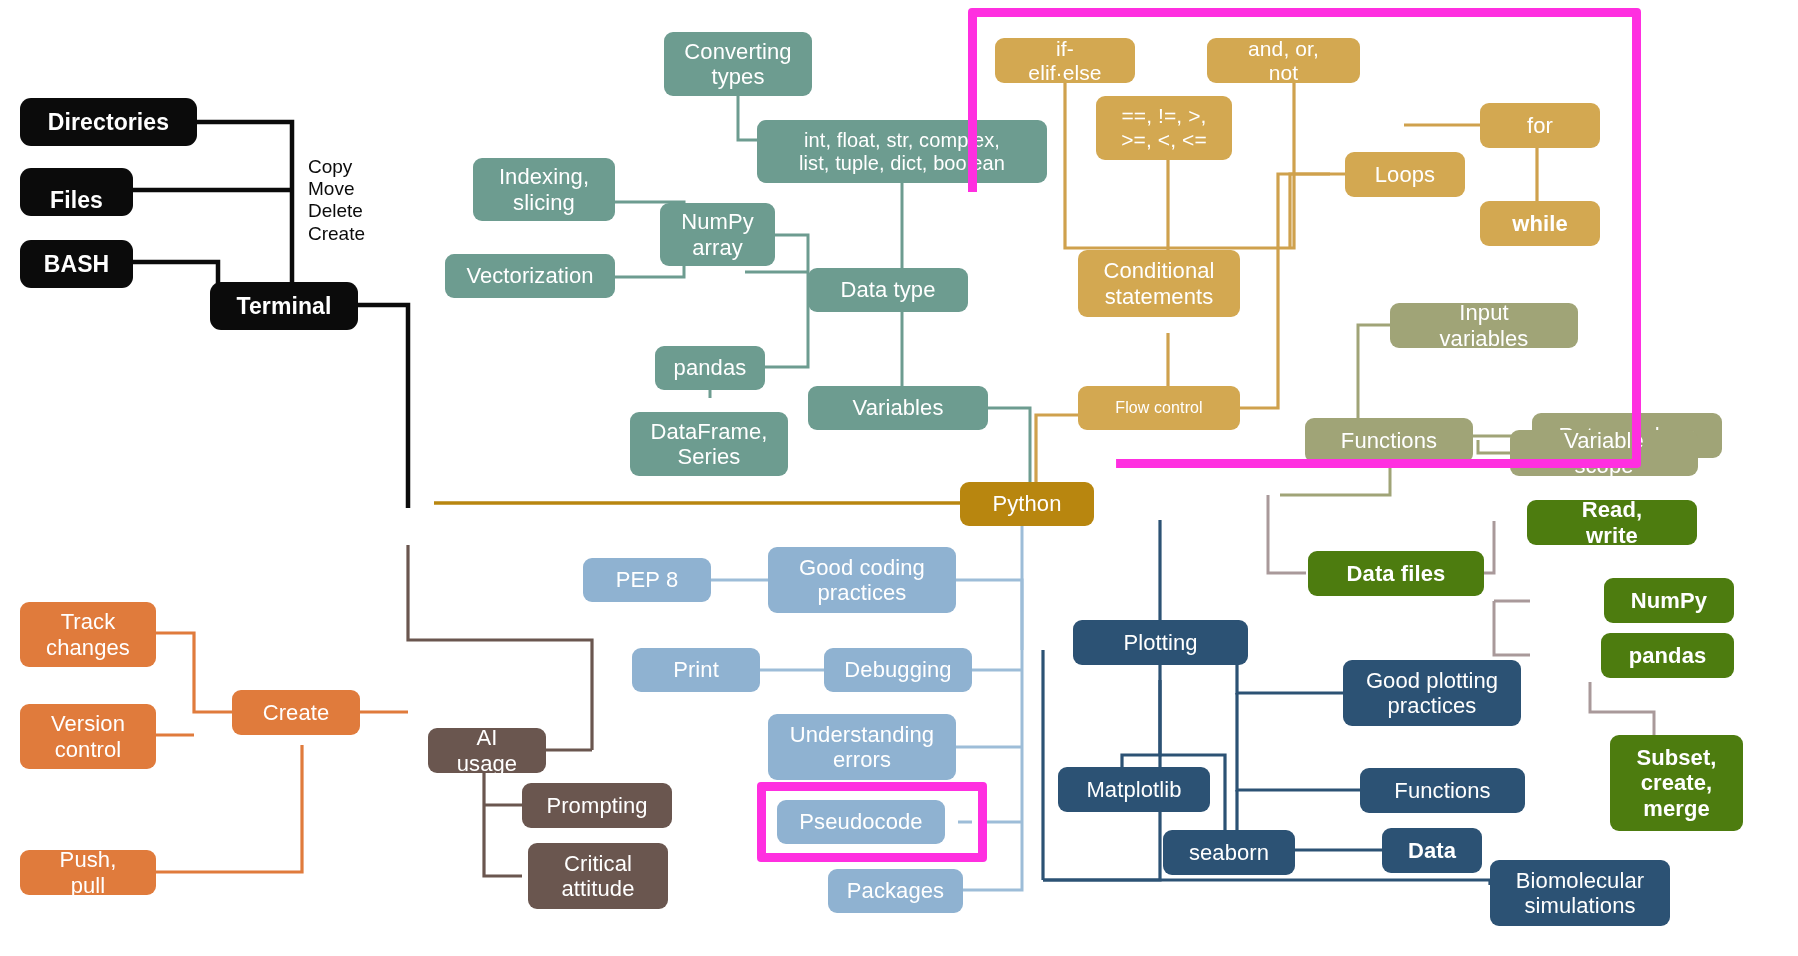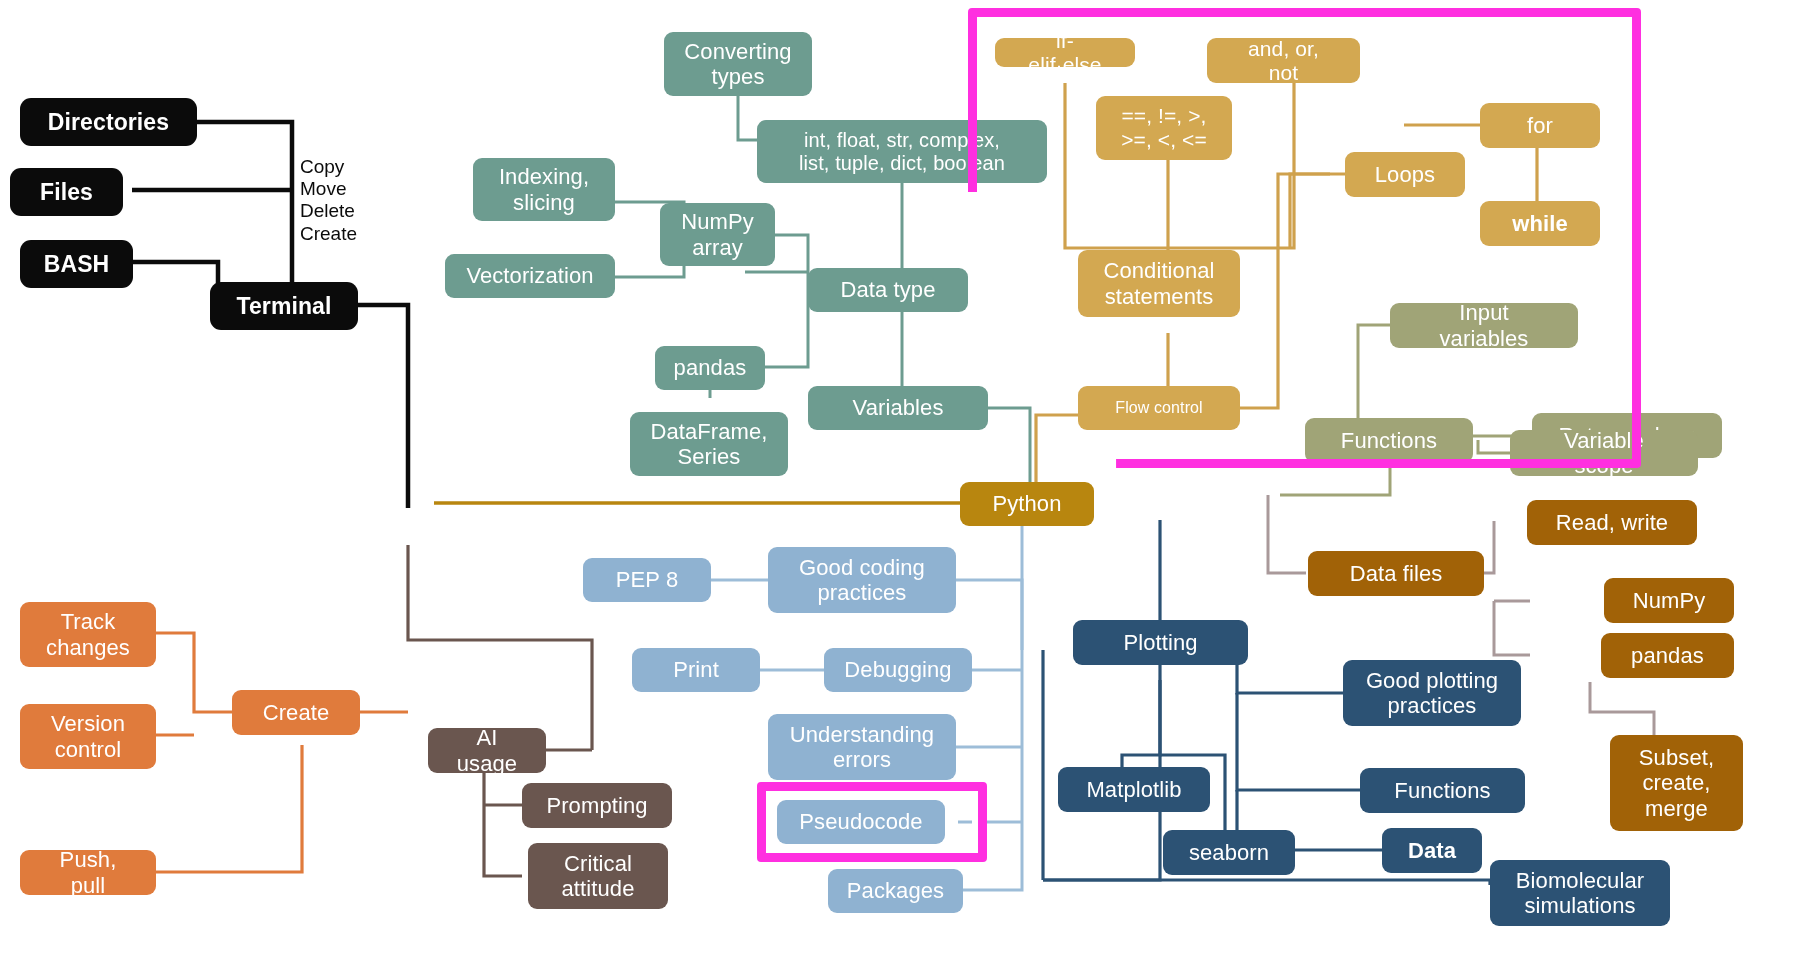--- a/index.html
+++ b/index.html
@@ -9,26 +9,26 @@
   svg#edges{position:absolute;left:0;top:0;width:1798px;height:956px;pointer-events:none;}
   .node{position:absolute;box-sizing:border-box;display:flex;align-items:center;justify-content:center;
         text-align:center;border-radius:9px;color:#ffffff;font-weight:400;line-height:1.14;
         padding:3px 26px;letter-spacing:.1px;}
   .node.black{background:#0b0b0b;border-radius:11px;font-weight:700;}
   .node.root{background:#ededed;color:#111111;border:2.5px solid #8c8480;border-radius:14px;font-weight:700;}
   .node.teal{background:#6d9c90;}
   .node.gold{background:#d3a851;}
   .node.python{background:#b8860f;}
   .node.olive{background:#a0a477;}
-  .node.mauve{background:#a16207;}
+  .node.mauve{background:#4d7c0f;font-weight:bold;}
   .node.navy{background:#2c5274;}
   .node.lblue{background:#8fb2d1;}
   .node.orange{background:#e07b3c;}
   .node.brown{background:#6a564f;}
-  .label-stack{position:absolute;color:#0b0b0b;font-size:19px;line-height:1.17;white-space:pre;}
+  .label-stack{position:absolute;color:#0b0b0b;font-size:19px;line-height:1.17;white-space:pre;margin-left:8px;}
   .hl{position:absolute;border:9px solid #ff2fe0;border-radius:4px;box-sizing:border-box;pointer-events:none;}
   .hl.inner-white{border:6px solid #ffffff;border-radius:2px;}
 </style>
 </head>
 <body>
 
 <div id="canvas">
 
   <svg id="edges" viewBox="0 0 1798 956">
 
@@ -122,21 +122,21 @@
     <g stroke="#6a564f" stroke-width="3.2" fill="none">
       <path d="M484,750 L484,876 L522,876"></path>
       <path d="M484,805 L522,805"></path>
       <path d="M545,750 L592,750"></path>
     </g>
   </svg>
 
   <div class="node black" style="left:20px;top:98px;width:177px;height:48px;font-size:23px;">
     <span>Directories</span>
   </div>
-  <div class="node black" style="left:10px;top:168px;width:113px;height:48px;font-size:23px;">
+  <div class="node black" style="left:20px;top:168px;width:113px;height:48px;font-size:23px;align-items:flex-end;">
     <span>Files</span>
   </div>
   <div class="node black" style="left:20px;top:240px;width:113px;height:48px;font-size:23px;">
     <span>BASH</span>
   </div>
   <div class="node black" style="left:210px;top:282px;width:148px;height:48px;font-size:23px;">
     <span>Terminal</span>
   </div>
   <div class="label-stack" style="left:300px;top:156px;">Copy
 Move
@@ -174,21 +174,21 @@
     <span>DataFrame,
 Series</span>
   </div>
   <div class="node teal" style="left:808px;top:268px;width:160px;height:44px;font-size:22px;">
     <span>Data type</span>
   </div>
   <div class="node teal" style="left:808px;top:386px;width:180px;height:44px;font-size:22px;">
     <span>Variables</span>
   </div>
 
-  <div class="node gold" style="left:995px;top:38px;width:140px;height:29px;font-size:21px;">
+  <div class="node gold" style="left:995px;top:38px;width:140px;height:45px;font-size:21px;">
     <span>if-elif·else</span>
   </div>
   <div class="node gold" style="left:1207px;top:38px;width:153px;height:45px;font-size:21px;">
     <span>and, or, not</span>
   </div>
   <div class="node gold" style="left:1096px;top:96px;width:136px;height:64px;font-size:21px;white-space:pre;">
     <span>==, !=, &gt;,
 &gt;=, &lt;, &lt;=</span>
   </div>
   <div class="node gold" style="left:1345px;top:152px;width:120px;height:45px;font-size:22px;">

